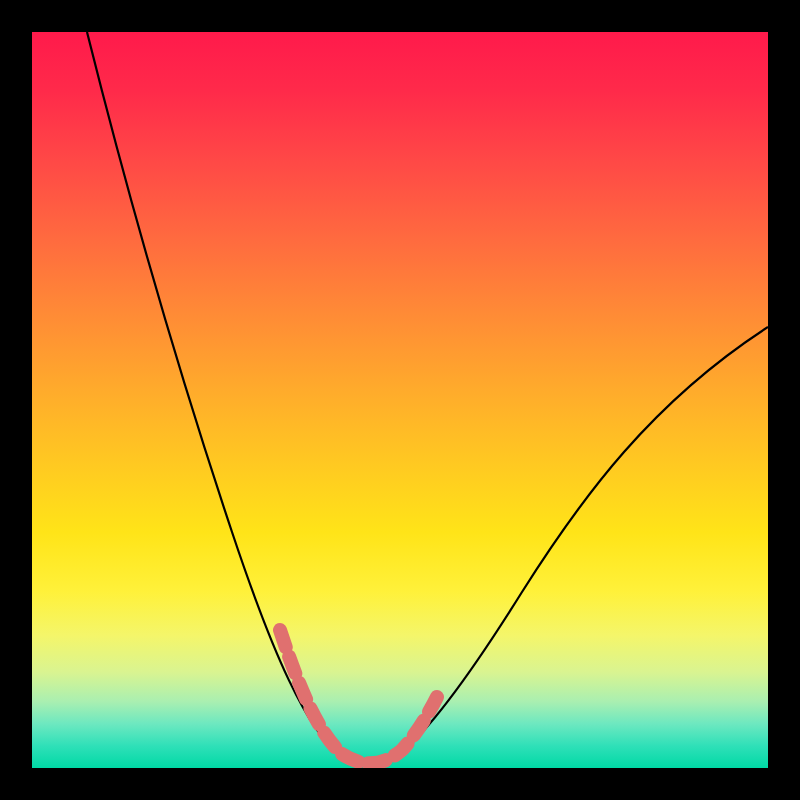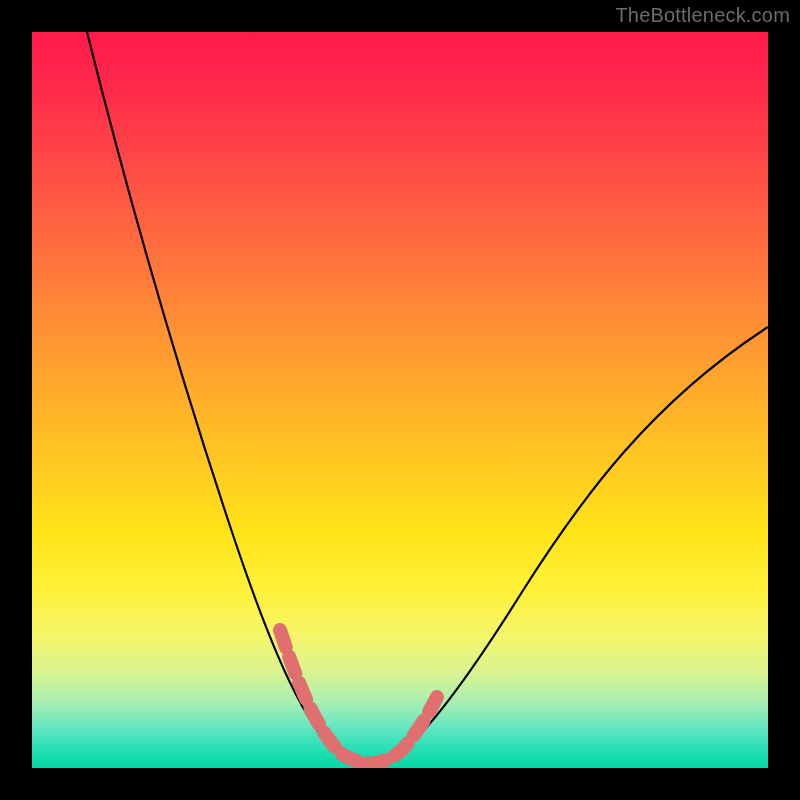--- a/index.html
+++ b/index.html
@@ -61,21 +61,20 @@
   svg.curves {
     position: absolute;
     inset: 0;
   }
 </style>
 </head>
 <body>
 
 <div class="frame">
 
-  <div class="watermark">TheBottleneck.com</div>
 
   <div class="plot">
     <div class="gradient"></div>
 
     <svg class="curves" viewBox="0 0 736 736" preserveAspectRatio="none">
       <path fill="none" stroke="#000" stroke-width="2.2" d="M 55 0
                C 90 140, 140 320, 200 500
                C 240 620, 275 700, 310 725
                C 330 735, 350 735, 370 720
                C 400 695, 440 640, 490 560

